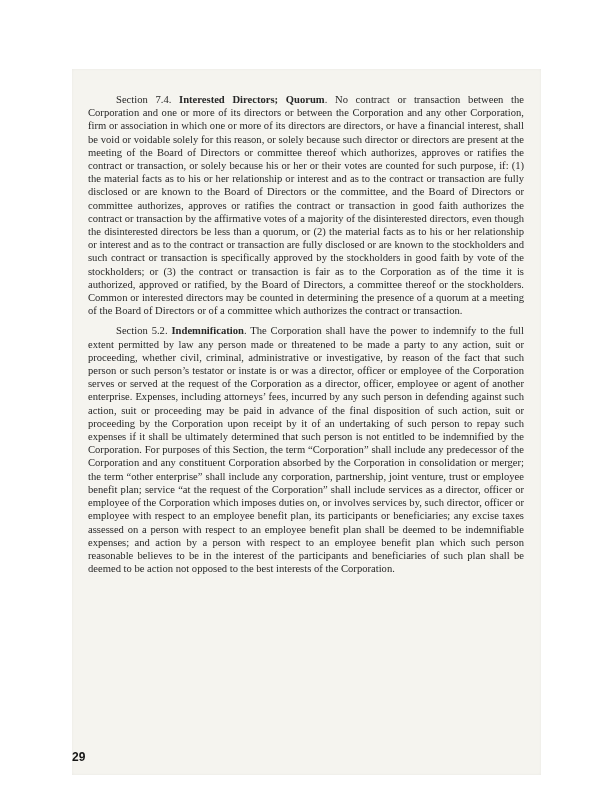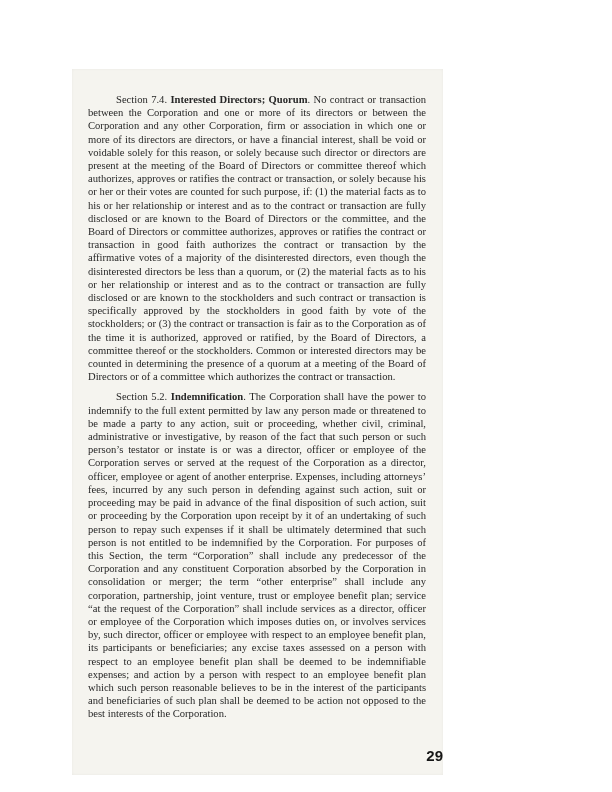--- a/index.html
+++ b/index.html
@@ -7,21 +7,21 @@
   body {
     background: #ffffff;
     position: relative;
     font-family: "Liberation Serif", "DejaVu Serif", serif;
     overflow: hidden;
   }
   .scan-page {
     position: absolute;
     left: 72px;
     top: 69px;
-    width: 371px;
+    width: 469px;
     height: 706px;
     background: #f5f4ef;
     box-shadow: inset 0 0 3px rgba(0,0,0,0.05);
   }
   .text-block {
     position: absolute;
     left: 16px;
     right: 17px;
     top: 24px;
     color: #272727;
@@ -36,24 +36,24 @@
     margin-top: 7px;
   }
   .section-heading {
     font-weight: bold;
   }
   .page-number {
     position: absolute;
     bottom: 11px;
     left: 0;
     width: 100%;
-    text-align: right;
+    text-align: left;
     font-family: "Liberation Sans", sans-serif;
     font-weight: bold;
-    font-size: 15px;
+    font-size: 12px;
     color: #161616;
   }
 </style>
 </head>
 <body>
 
 <div class="scan-page">
   <div class="text-block">
 
     <p class="para"><span>Section 7.4.</span>

